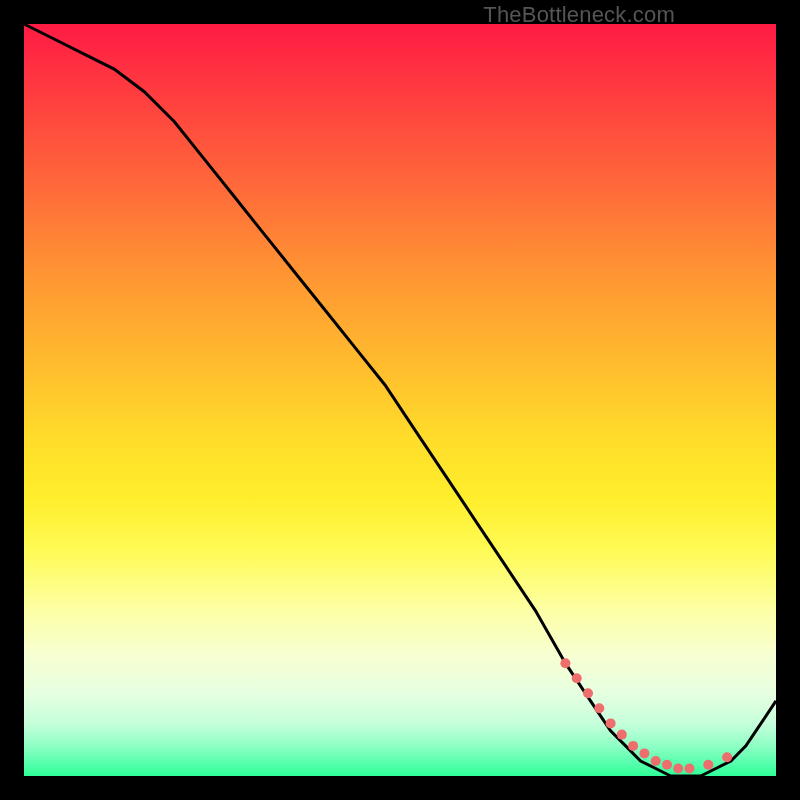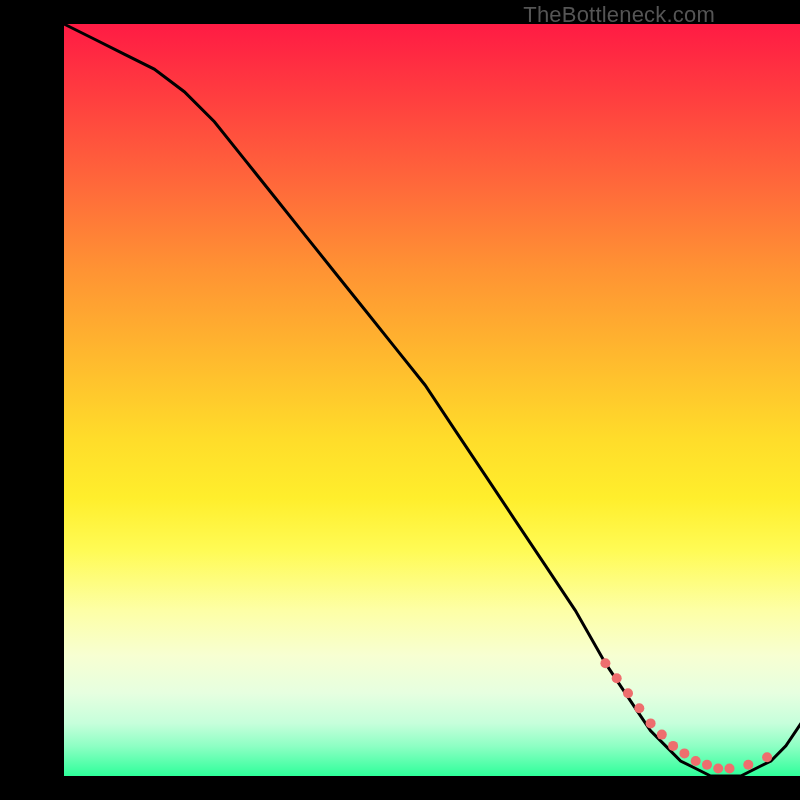--- a/index.html
+++ b/index.html
@@ -9,21 +9,20 @@
     height: 800px;
     background: #000;
     overflow: hidden;
   }
   .frame {
     position: absolute;
     left: 0; top: 0;
     width: 697px;
     height: 800px;
     background: #000;
-    margin-left: 40px;
   }
   .plot-area {
     position: absolute;
     left: 24px;
     top: 24px;
     width: 752px;
     height: 752px;
     
     background: linear-gradient(to bottom,
       #ff1b44 0%,

